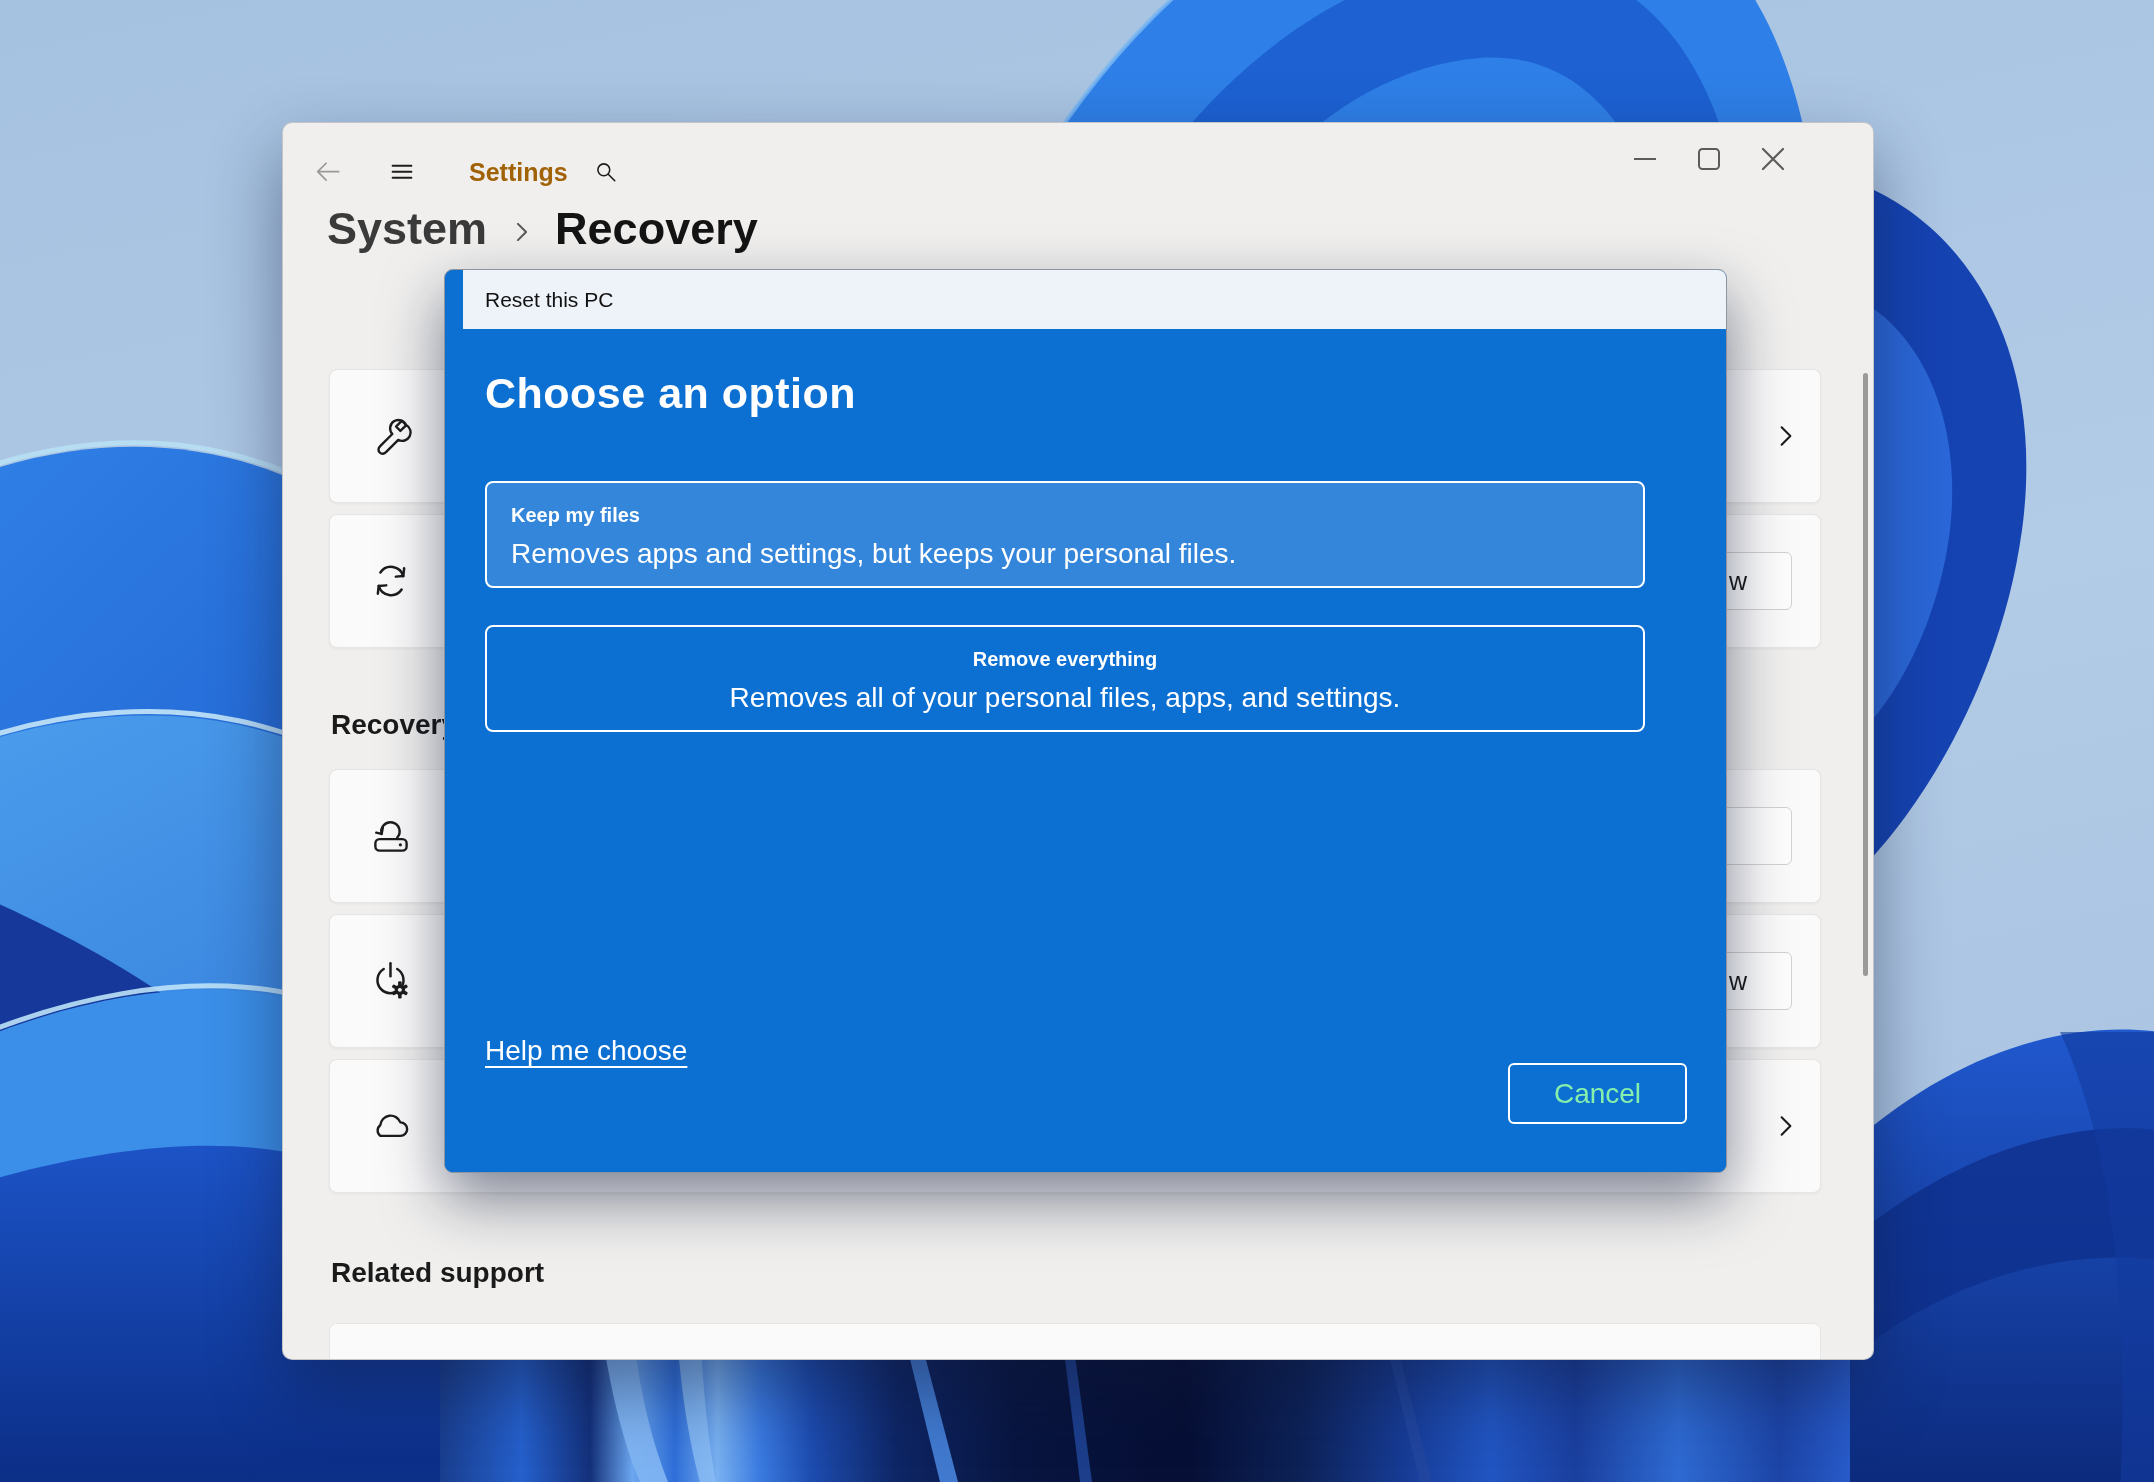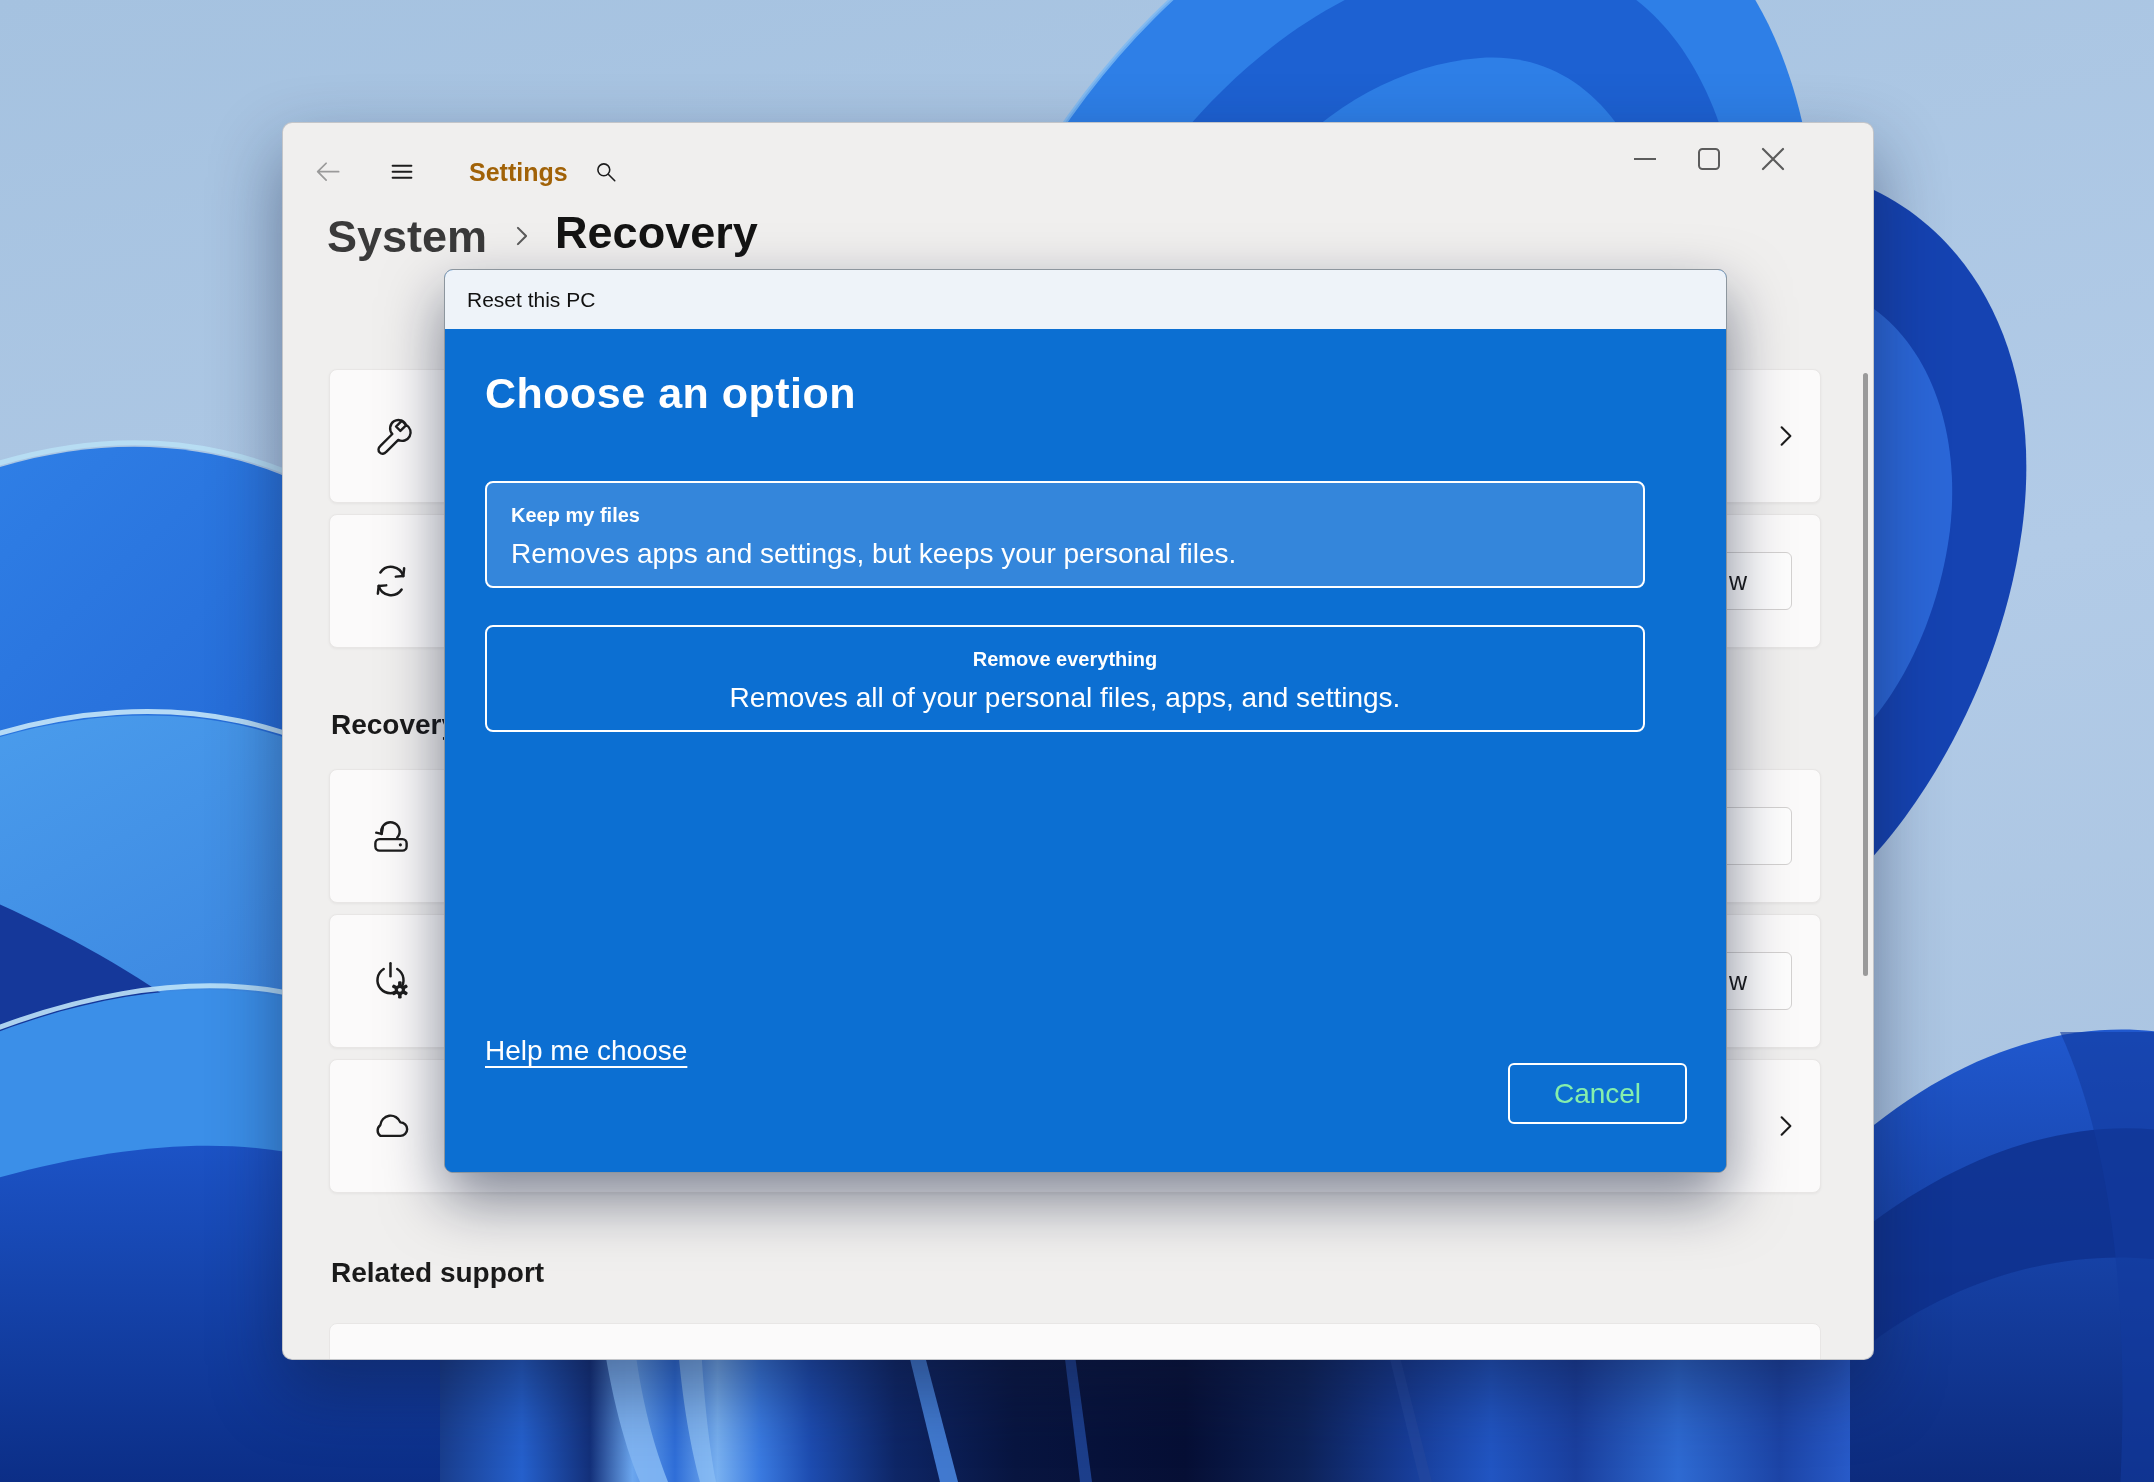--- a/index.html
+++ b/index.html
@@ -13,41 +13,41 @@
           background:#f0efee;border-radius:10px;border:1px solid rgba(60,70,90,.25);
           box-shadow:0 30px 70px rgba(15,25,55,.45);overflow:hidden;}
   .win-header{position:absolute;left:0;top:0;width:100%;height:78px;}
   .hicon{position:absolute;top:34px;width:30px;height:30px;display:flex;align-items:center;justify-content:center;cursor:pointer;}
   .back{left:30px;} .hamburger{left:104px;} .searchic{left:308px;}
   .app-title{position:absolute;left:186px;top:35px;font-size:25px;font-weight:600;color:#a16207;}
   .win-controls{position:absolute;left:1330px;top:14px;display:flex;}
   .ctrl{width:64px;height:44px;display:flex;align-items:center;justify-content:center;cursor:pointer;}
 
   .breadcrumb{position:absolute;left:44px;top:80px;display:flex;align-items:center;}
-  .crumb-sys{font-size:45px;font-weight:600;color:#3a3a3a;cursor:pointer;margin-top:8px;}
+  .crumb-sys{font-size:45px;font-weight:600;color:#3a3a3a;cursor:pointer;}
   .crumb-sep{margin:6px 20px 0 22px;display:flex;}
   .crumb-cur{font-size:45px;font-weight:700;color:#141414;}
 
   .section-heading{position:absolute;left:48px;font-size:28px;font-weight:600;color:#1a1a1a;}
 
   .card{position:absolute;left:46px;width:1490px;height:132px;background:#fbfafa;
         border:1px solid #e8e6e5;border-radius:8px;box-shadow:0 1px 3px rgba(0,0,0,.05);cursor:pointer;}
   .card .cicon{position:absolute;left:36px;top:50%;transform:translateY(-50%);width:50px;height:50px;}
   .card .chev{position:absolute;left:1442px;top:50%;transform:translateY(-50%);width:28px;height:28px;}
   .card-btn{position:absolute;right:28px;top:50%;transform:translateY(-50%);width:150px;height:58px;
             background:#fdfdfd;border:1px solid #d3d1d0;border-radius:6px;
             font-size:25px;color:#1b1b1b;line-height:56px;padding-left:86px;box-sizing:border-box;cursor:pointer;}
   .related-card{position:absolute;left:46px;top:1200px;width:1490px;height:170px;background:#fbfafa;
         border:1px solid #e8e6e5;border-radius:8px;}
   .scrollbar{position:absolute;left:1580px;top:250px;width:5px;height:603px;background:#9a9a9a;border-radius:3px;cursor:pointer;}
 
   
   .dialog{position:absolute;left:161px;top:146px;width:1281px;height:902px;border-radius:9px;
           border:1px solid #8d969e;box-shadow:0 26px 60px rgba(5,15,45,.5);overflow:hidden;background:#0c6fd2;}
-  .dlg-titlebar{position:absolute;left:0;top:0;width:100%;height:59px;background:#eef3f9;}
+  .dlg-titlebar{position:absolute;left:18px;top:0;width:100%;height:59px;background:#eef3f9;}
   .dlg-title{position:absolute;left:22px;top:0;line-height:59px;font-size:21px;color:#111;}
   .dlg-body{position:absolute;left:0;top:59px;width:100%;height:843px;background:#0c6fd2;color:#fff;}
   .dlg-heading{position:absolute;left:40px;top:40px;font-size:43px;font-weight:700;letter-spacing:.5px;}
   .opt{position:absolute;left:40px;width:1156px;height:103px;border:2px solid #ffffff;border-radius:8px;
        box-sizing:content-box;padding:0;cursor:pointer;}
   .opt-keep{top:152px;background:#3486db;}
   .opt-remove{top:296px;background:transparent;text-align:center;}
   .opt-inner{padding:13px 24px 0 24px;}
   .opt-title{font-size:20px;font-weight:700;line-height:38px;}
   .opt-desc{font-size:28px;font-weight:400;line-height:40px;}

